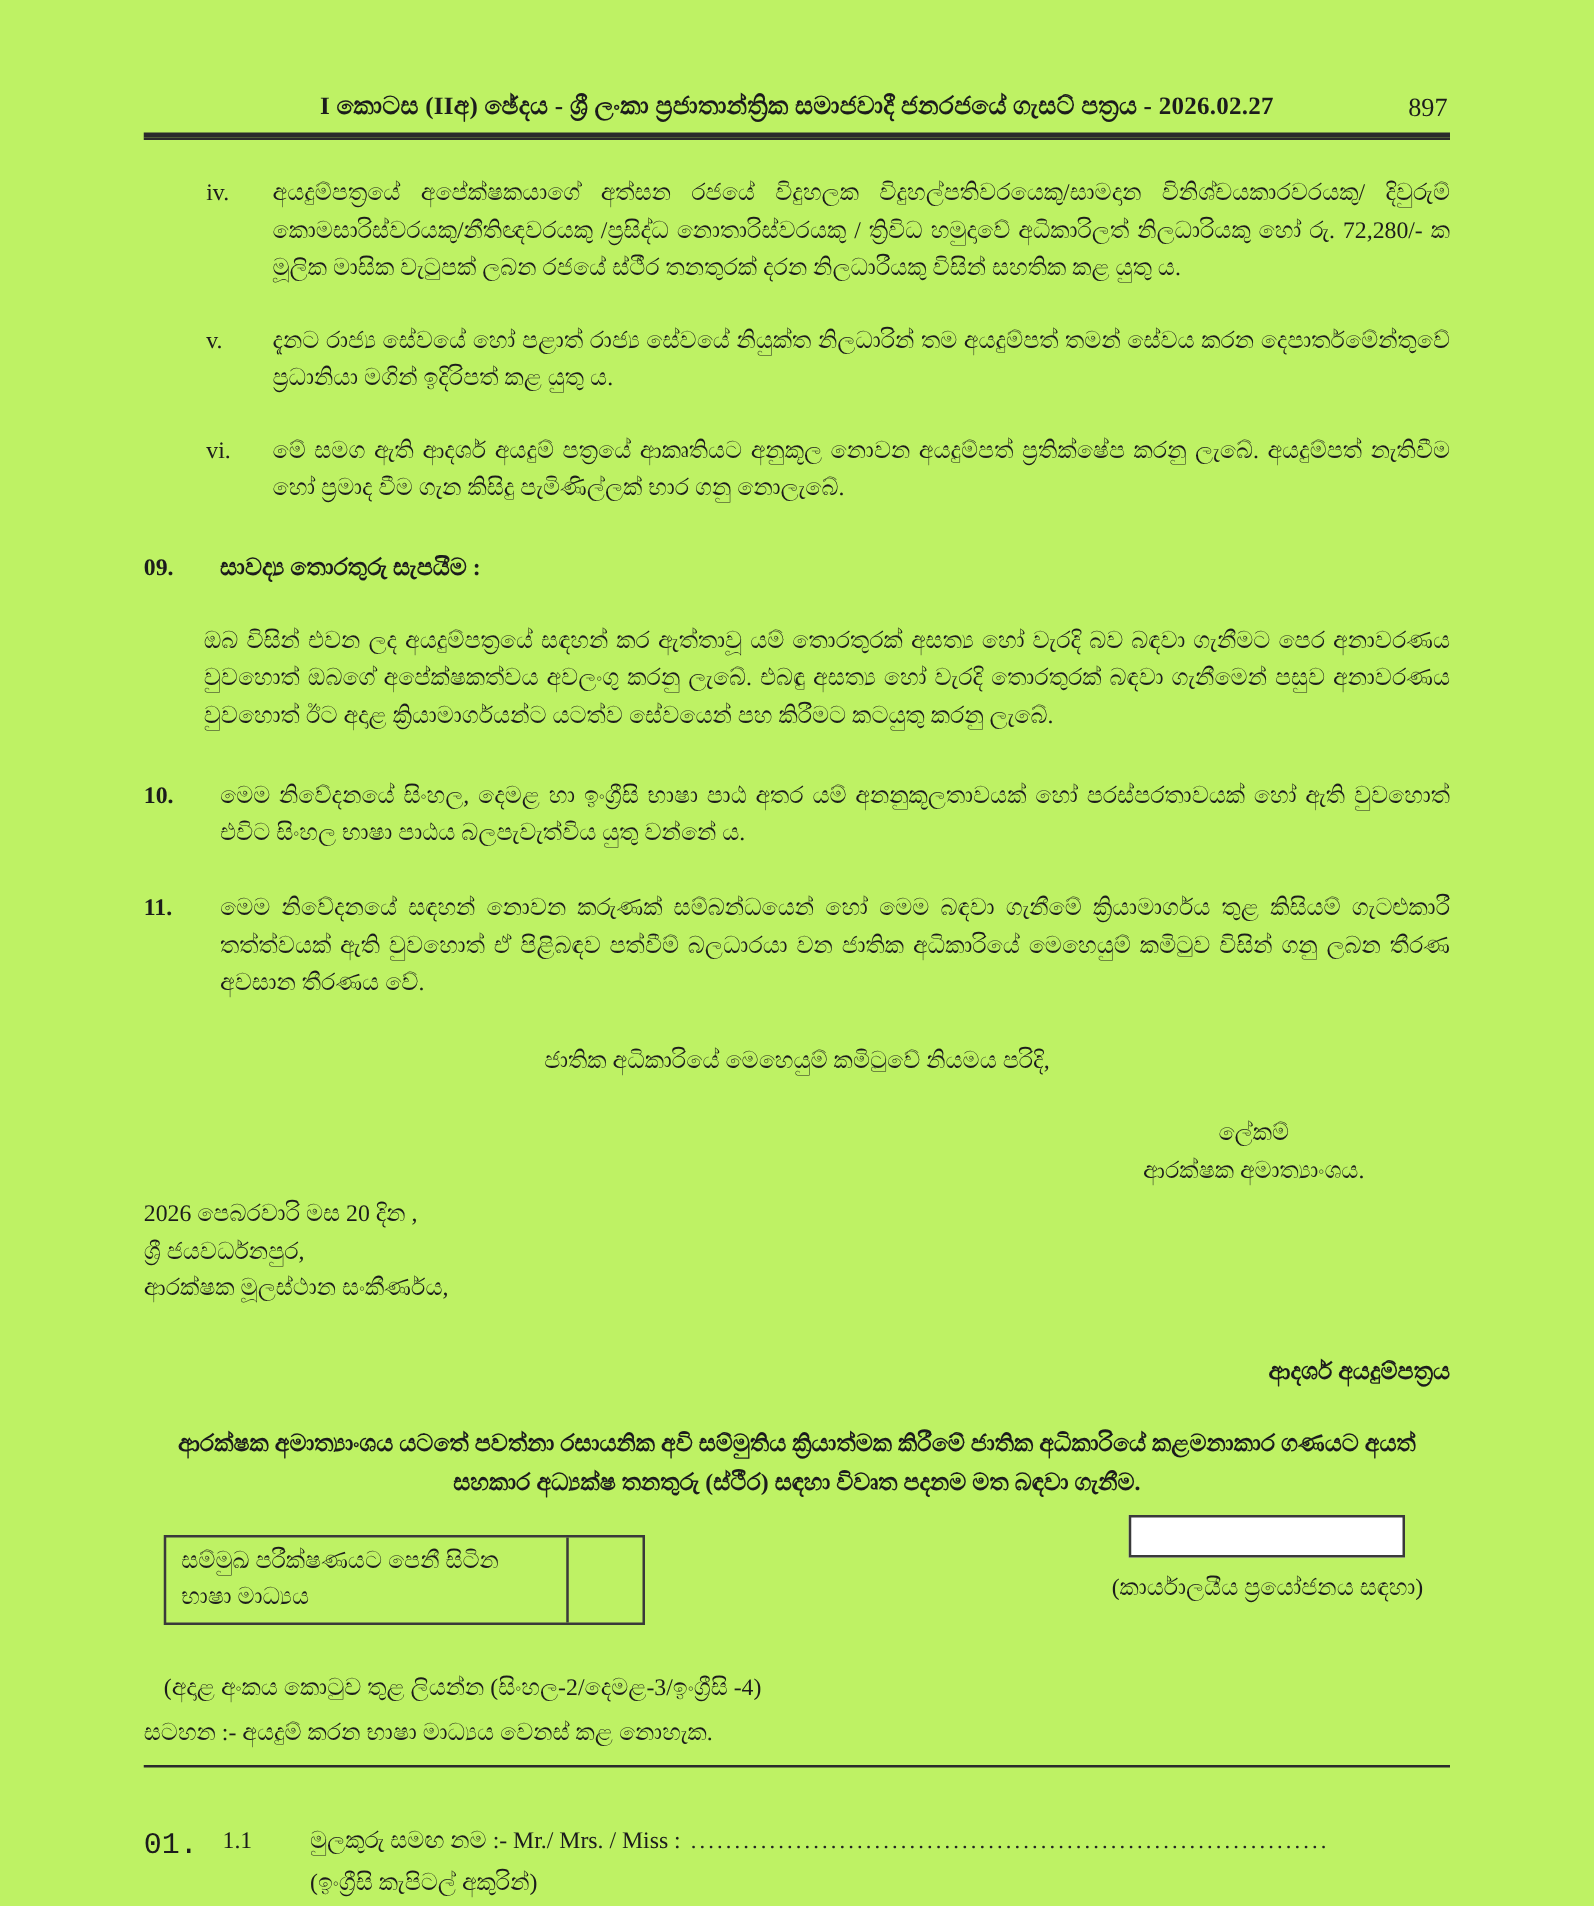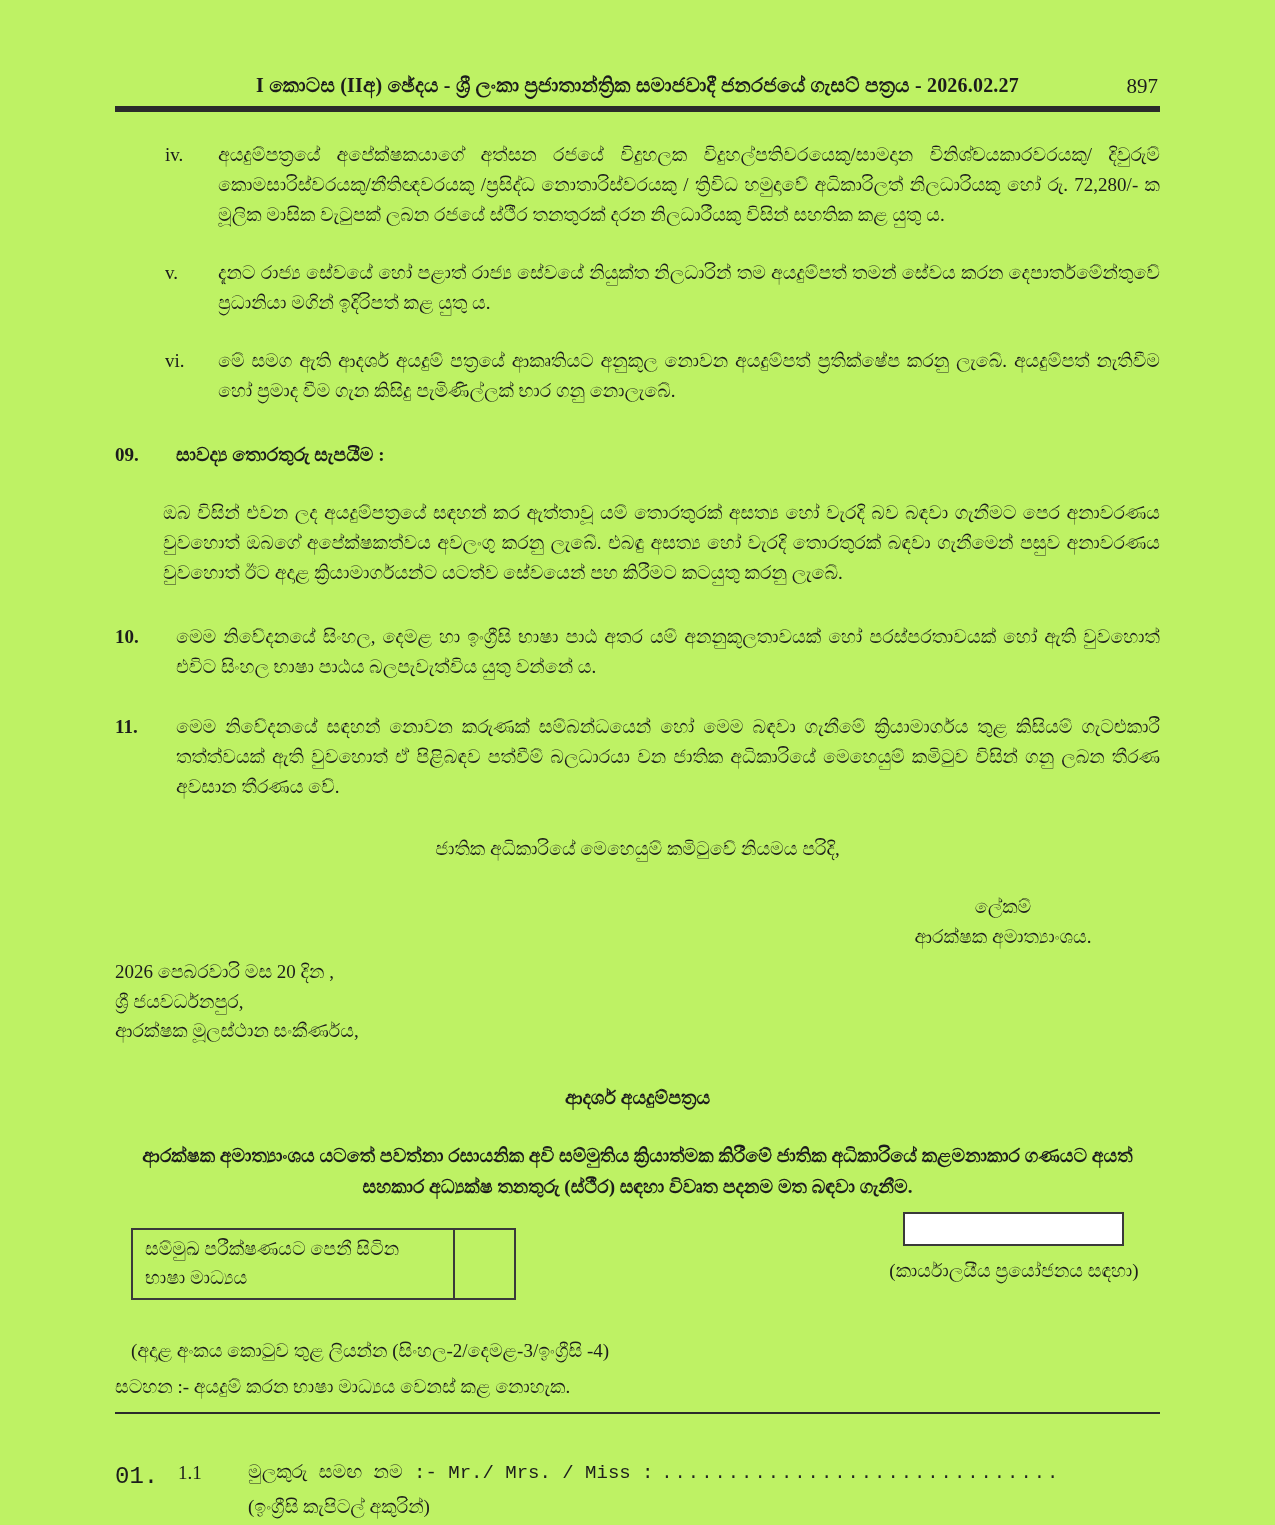--- a/index.html
+++ b/index.html
@@ -35,21 +35,21 @@
   .num-item .ntext { flex:1; text-align:justify; }
   .sec-heading { font-weight:bold; }
   .sec09-body { margin-left:48px; margin-top:28px; text-align:justify; }
   
   .order-line { margin-top:32px; text-align:center; }
   .sig-block { margin-top:28px; margin-left:auto; margin-right:52px; width:210px; text-align:center; }
   .sig-block div { line-height:1.55; }
   .date-block { margin-top:6px; }
   .date-block div { line-height:1.55; }
   
-  .form-title { margin-top:38px; text-align:center; font-weight:bold; }
+  .form-title { margin-top:38px; text-align:right; font-weight:bold; }
   .form-subtitle { margin-top:28px; text-align:center; font-weight:bold; }
   .form-subtitle div { line-height:1.6; }
   .boxes-area { position:relative; height:108px; margin-top:10px; }
   .lang-table {
     position:absolute; left:16px; top:16px;
     width:385px; height:72px;
     border:2px solid #3a3a3a;
     display:flex;
   }
   .lang-label-cell {
@@ -75,21 +75,21 @@
   .q-row { display:flex; margin-top:44px; }
   .q-row .q-num { flex:0 0 63px; font-size:24px; line-height:1.55;font-family:Liberation Mono, monospace; }
   .q-row .sub-num { flex:0 0 70px; font-size:19px; line-height:1.55; }
   .q-content { flex:1; }
   .field-line { display:flex; align-items:baseline; white-space:nowrap; }
   .field-line .f-label { flex:0 0 auto; padding-right:8px; }
   .dots {
     flex:1 1 auto; overflow:hidden; white-space:nowrap;
     letter-spacing:2.5px; font-size:18px; color:#222;
   }
-  .w-s11 { width:812px;font-family:Liberation Mono, monospace; }
+  .w-s11 { width:812px; }
   .hint { margin-top:5px; line-height:1.5; }
 </style>
 </head>
 <body>
 
 <div class="page">
 
   <div class="header-row">
     <span class="header-title">I කොටස (IIඅ) ඡේදය - ශ්‍රී ලංකා ප්‍රජාතාන්ත්‍රික සමාජවාදී ජනරජයේ ගැසට් පත්‍රය - 2026.02.27</span>
     <span class="page-num">897</span>

